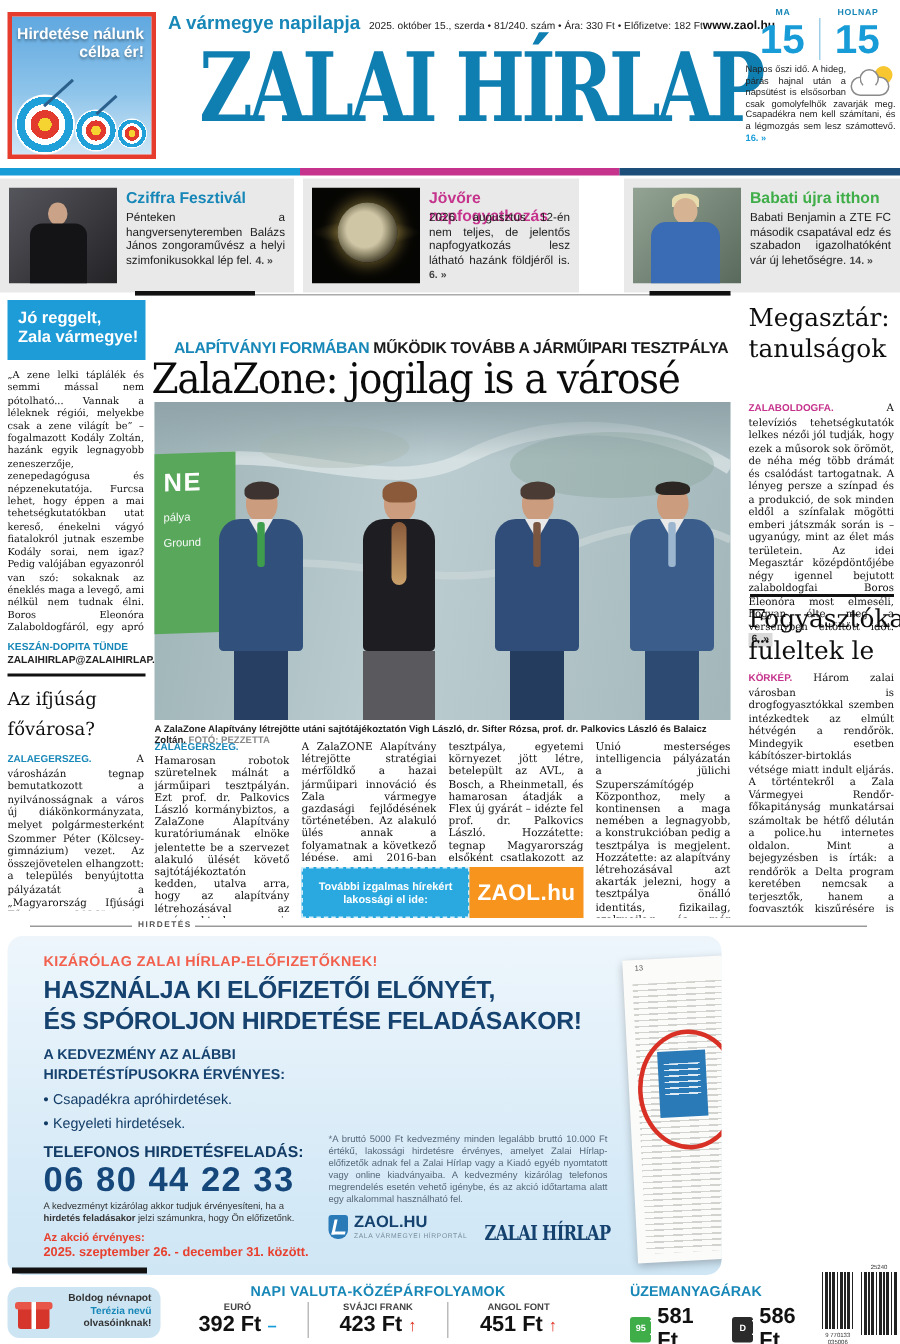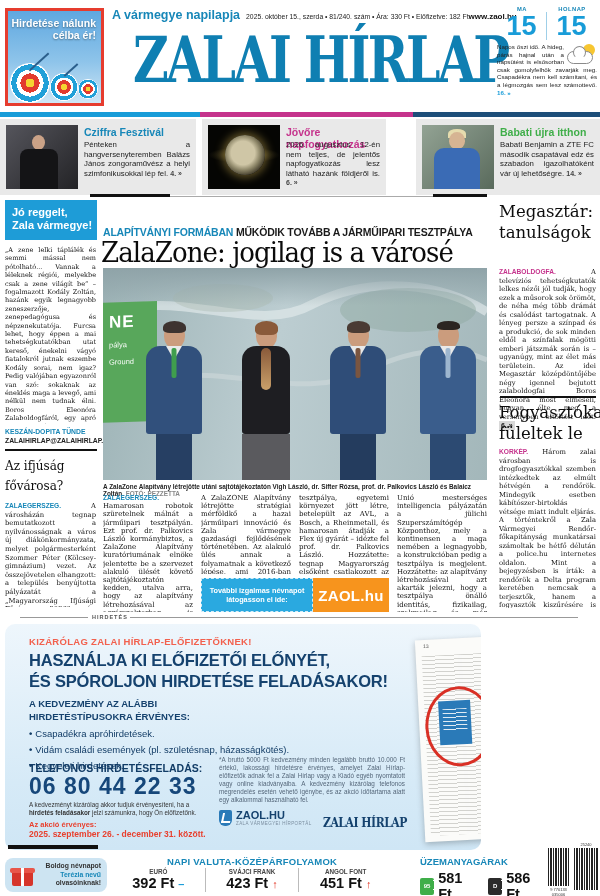--- a/index.html
+++ b/index.html
@@ -83,21 +83,21 @@
   .lhead{left:5px;top:456px;width:92px;font-family:"DejaVu Serif",serif;font-size:12px;line-height:20px;color:#0d0d0d;}
   .lbody{left:5px;top:502px;width:91px;height:105px;overflow:hidden;font-family:"DejaVu Serif",serif;
     font-size:6.8px;line-height:8.6px;text-align:justify;color:#111;}
   .lead-blue{font-family:"Liberation Sans",sans-serif;font-weight:800;color:#1787b8;font-size:6.6px;}
   .lead-mag{font-family:"Liberation Sans",sans-serif;font-weight:800;color:#c5338c;font-size:6.6px;}
   .chip{display:inline-block;background:#d9d9d9;color:#222;font-family:"Liberation Sans",sans-serif;
     font-weight:800;font-size:7px;padding:0 2px;line-height:9px;}
 
   
   .kicker{left:103px;top:226px;width:390px;font-size:10.5px;font-weight:800;letter-spacing:-.2px;white-space:nowrap;}
-  .kicker .hl{color:#1787b8;}
+  .kicker .hl{color:#1787b8;margin-left:13px;}
   .headline{left:101px;top:236px;font-family:"DejaVu Serif",serif;font-size:28px;color:#0b0b0b;
     letter-spacing:-1px;white-space:nowrap;transform:scaleX(.93);transform-origin:left top;}
   .photo{left:103px;top:268px;width:384px;height:212px;overflow:hidden;
     background:linear-gradient(100deg,#9db3b6 0%,#bccdd1 45%,#a3b7ba 100%);}
   .photo-top{position:absolute;left:0;top:0;width:100%;height:38px;background:linear-gradient(180deg,#8fa3a8,transparent);}
   .sign{position:absolute;left:-4px;top:34px;width:58px;height:120px;background:#58a75b;transform:skewY(-2deg);
     color:#fff;padding:10px 0 0 10px;box-sizing:border-box;}
   .sign-big{font-size:17px;font-weight:bold;letter-spacing:1px;}
   .sign-small{font-size:7.5px;margin-top:8px;opacity:.95;}
   .person{position:absolute;bottom:0;width:58px;}
@@ -388,21 +388,21 @@
 <div class="abs article">
   <div class="col c1">
     <span class="lead-blue">ZALAEGERSZEG.</span><span> Hamarosan robotok szüretelnek málnát a járműipari tesztpályán. Ezt prof. dr. Palkovics László kormánybiztos, a ZalaZone Alapítvány kuratóriumának elnöke jelentette be a szervezet alakuló ülését követő sajtótájékoztatón kedden, utalva arra, hogy az alapítvány létrehozásával az agrárszektorban is végeznek majd kutatás-fejlesztést.</span>
   </div>
   <div class="col c2">A ZalaZONE Alapítvány létrejötte stratégiai mérföldkő a hazai járműipari innováció és Zala vármegye gazdasági fejlődésének történetében. Az alakuló ülés annak a folyamatnak a következő lépése, ami 2016-ban kezdődött el. Felépült a</div>
   <div class="col c3">tesztpálya, egyetemi környezet jött létre, betelepült az AVL, a Bosch, a Rheinmetall, és hamarosan átadják a Flex új gyárát – idézte fel prof. dr. Palkovics László. Hozzátette: tegnap Magyarország elsőként csatlakozott az Európai</div>
   <div class="col c4">
     <span>Unió mesterséges intelligencia pályázatán a jülichi Szuperszámítógép Központhoz, mely a kontinensen a maga nemében a legnagyobb, a konstrukcióban pedig a tesztpálya is megjelent. Hozzátette: az alapítvány létrehozásával azt akarták jelezni, hogy a tesztpálya önálló identitás, fizikailag, szakmailag és már jogilag is a városhoz tartozik. </span>
   </div>
   <div class="promo">
-    <div class="promo-blue">További izgalmas névnapot látogasson el ide:</div>
+    <div class="promo-blue">További izgalmas hírekért lakossági el ide:</div>
     <div class="promo-orange">ZAOL.hu</div>
   </div>
 </div>
 
 <div class="abs rhead">
   <div>Megasztár:</div>
   <div>tanulságok</div>
 </div>
 <div class="abs rbody">
   <span class="lead-mag">ZALABOLDOGFA.</span><span> A televíziós tehetségkutatók lelkes nézői jól tudják, hogy ezek a műsorok sok örömöt, de néha még több drámát és csalódást tartogatnak. A lényeg persze a színpad és a produkció, de sok minden eldől a színfalak mögötti emberi játszmák során is – ugyanúgy, mint az élet más területein. Az idei Megasztár középdöntőjébe négy igennel bejutott zalaboldogfai Boros Eleonóra most elmeséli, hogyan élte meg a versenyben eltöltött időt. </span>
@@ -427,21 +427,20 @@
   <div class="abs ad-headline">
     <div>HASZNÁLJA KI ELŐFIZETŐI ELŐNYÉT,</div>
     <div>ÉS SPÓROLJON HIRDETÉSE FELADÁSAKOR!</div>
   </div>
   <div class="abs ad-subhead">
     <div>A KEDVEZMÉNY AZ ALÁBBI</div>
     <div>HIRDETÉSTÍPUSOKRA ÉRVÉNYES:</div>
   </div>
   <div class="abs ad-bullets">
     <div><b>•</b><span>Csapadékra apróhirdetések.</span></div>
-    <div><b>•</b><span>Vidám családi események (pl. születésnap, házasságkötés).</span></div>
     <div><b>•</b><span>Kegyeleti hirdetések.</span></div>
   </div>
   <div class="abs ad-phone-label">TELEFONOS HIRDETÉSFELADÁS:</div>
   <div class="abs ad-phone">06 80 44 22 33</div>
   <div class="abs ad-note">
     <span>A kedvezményt kizárólag akkor tudjuk érvényesíteni, ha a </span><b>hirdetés feladásakor</b><span> jelzi számunkra, hogy Ön előfizetőnk.</span>
   </div>
   <div class="abs ad-validity-label">Az akció érvényes:</div>
   <div class="abs ad-validity">2025. szeptember 26. - december 31. között.</div>
   <div class="abs ad-fine">*A bruttó 5000 Ft kedvezmény minden legalább bruttó 10.000 Ft értékű, lakossági hirdetésre érvényes, amelyet Zalai Hírlap-előfizetők adnak fel a Zalai Hírlap vagy a Kiadó egyéb nyomtatott vagy online kiadványaiba. A kedvezmény kizárólag telefonos megrendelés esetén vehető igénybe, és az akció időtartama alatt egy alkalommal használható fel.</div>

